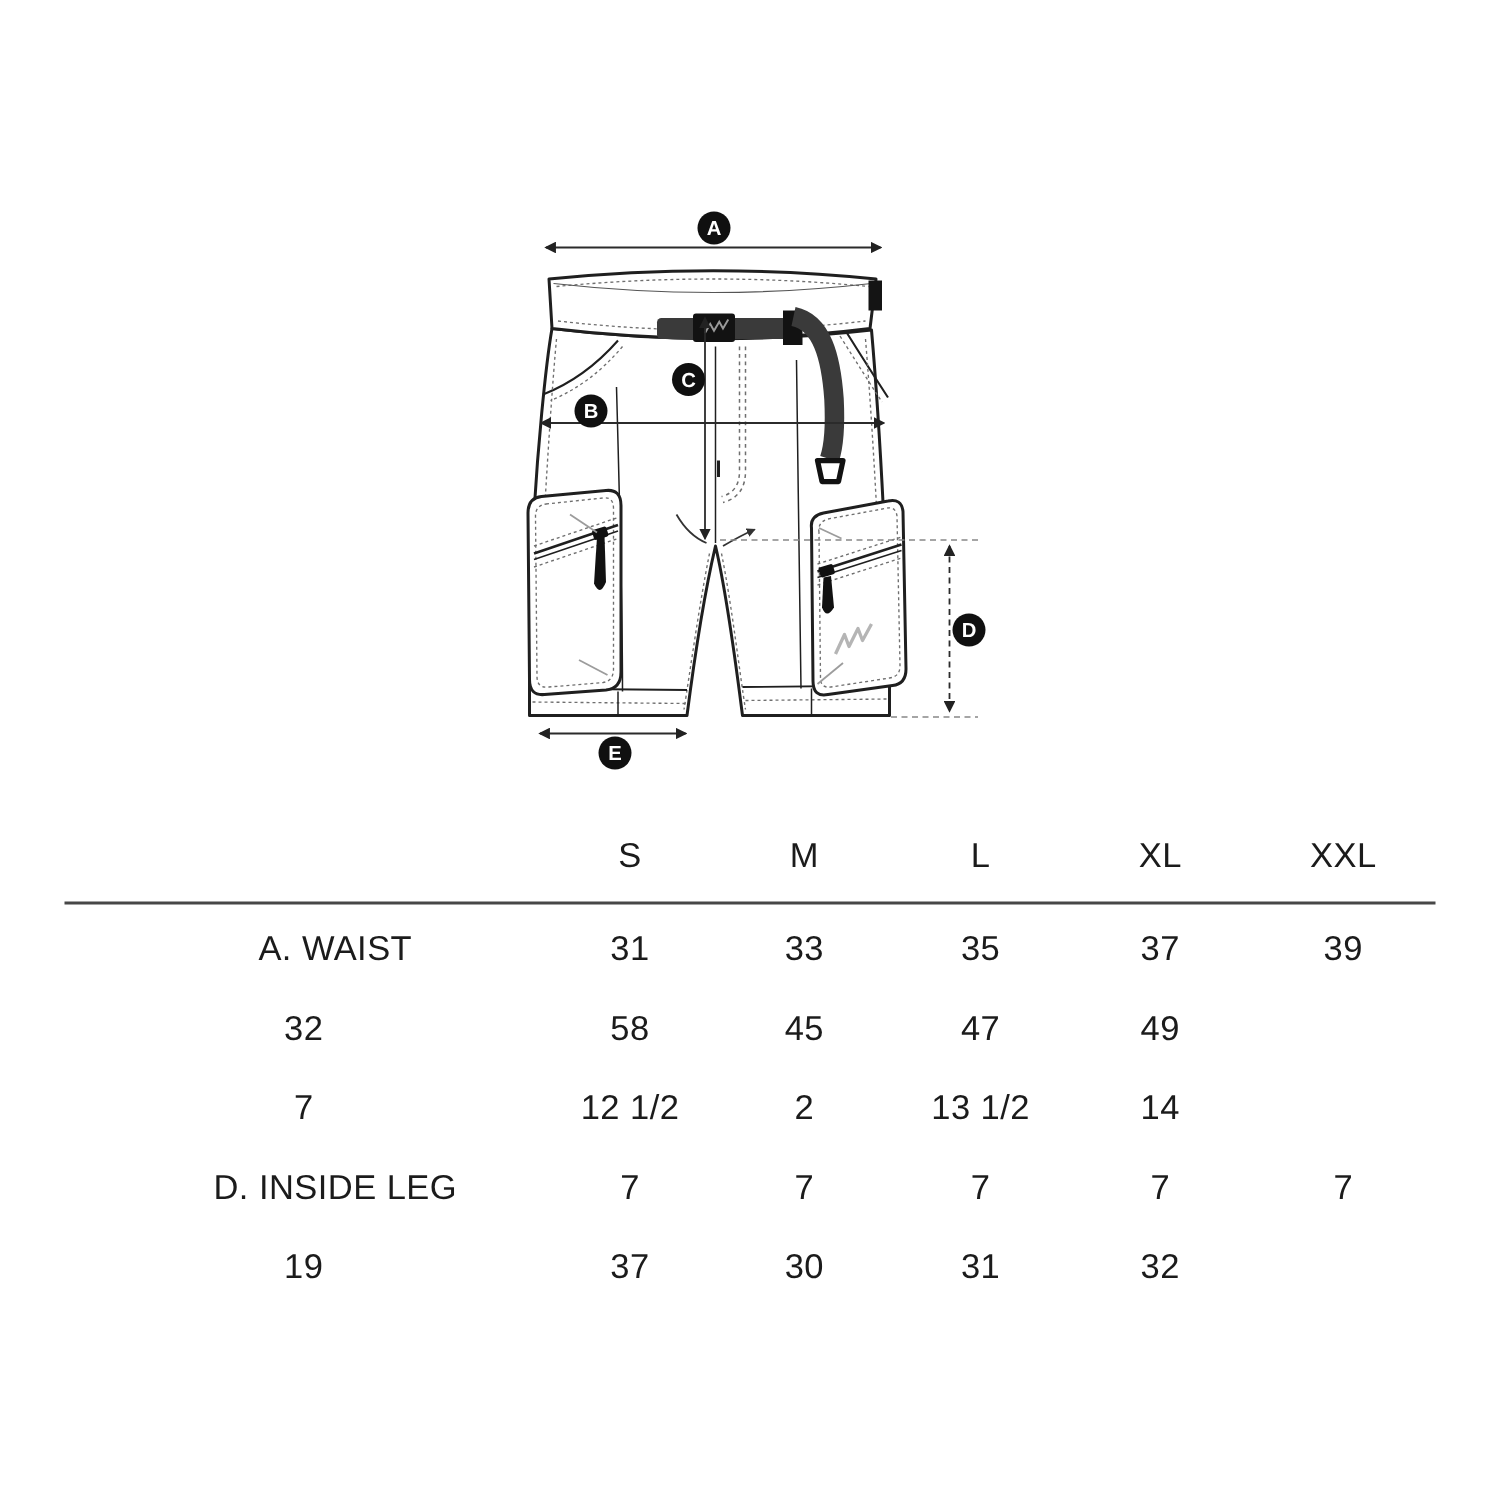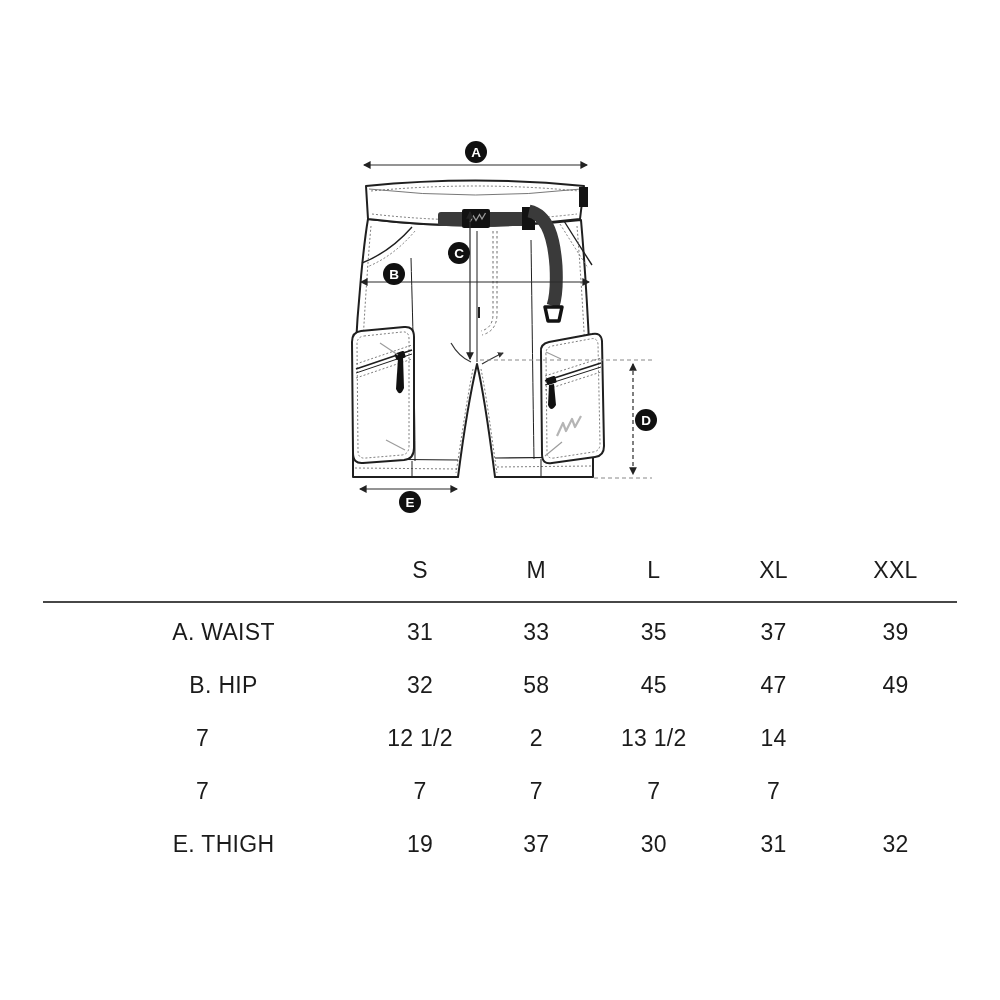--- a/index.html
+++ b/index.html
@@ -158,43 +158,42 @@
     <div class="sc-body">
         <div class="sc-grid sc-row">
           <div class="cell label-cell">A. WAIST</div>
           <div class="cell val">31</div>
           <div class="cell val">33</div>
           <div class="cell val">35</div>
           <div class="cell val">37</div>
           <div class="cell val">39</div>
         </div>
         <div class="sc-grid sc-row">
-          <div class="cell label-cell">B. HIP</div>
           <div class="cell val">32</div>
           <div class="cell val">58</div>
           <div class="cell val">45</div>
           <div class="cell val">47</div>
           <div class="cell val">49</div>
         </div>
         <div class="sc-grid sc-row">
           <div class="cell val">7</div>
           <div class="cell val">12 1/2</div>
           <div class="cell val">2</div>
           <div class="cell val">13 1/2</div>
           <div class="cell val">14</div>
         </div>
         <div class="sc-grid sc-row">
-          <div class="cell val">7</div>
-          <div class="cell val">7</div>
-          <div class="cell val">7</div>
-          <div class="cell val">7</div>
-          <div class="cell val">7</div>
-        </div>
-        <div class="sc-grid sc-row">
-          <div class="cell label-cell">E. THIGH</div>
+          <div class="cell label-cell">D. INSIDE LEG</div>
+          <div class="cell val">7</div>
+          <div class="cell val">7</div>
+          <div class="cell val">7</div>
+          <div class="cell val">7</div>
+          <div class="cell val">7</div>
+        </div>
+        <div class="sc-grid sc-row">
           <div class="cell val">19</div>
           <div class="cell val">37</div>
           <div class="cell val">30</div>
           <div class="cell val">31</div>
           <div class="cell val">32</div>
         </div>
       </div>
   </div>
 
 </div>

